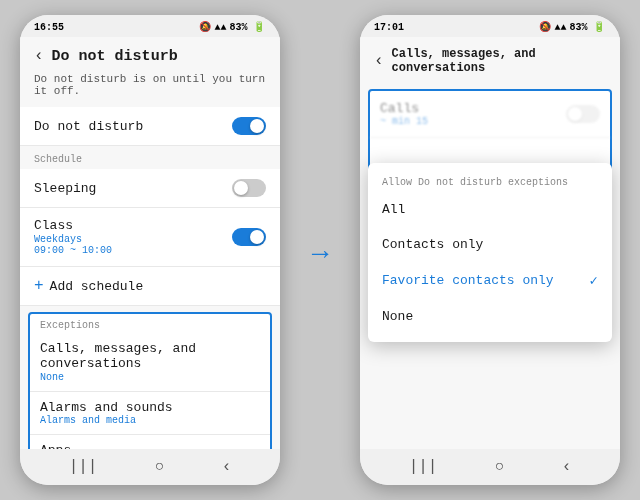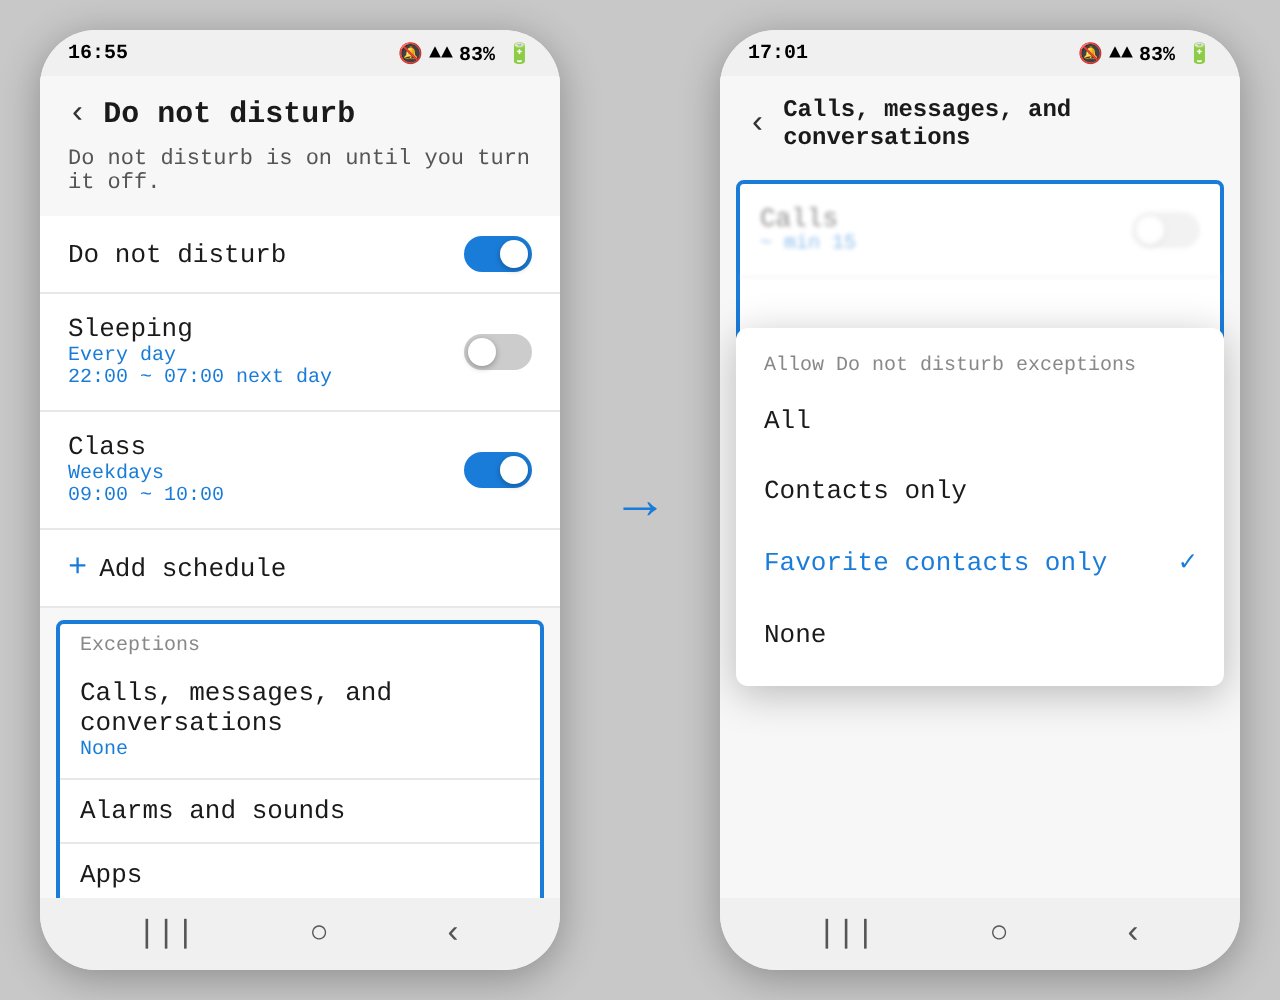--- a/index.html
+++ b/index.html
@@ -290,25 +290,25 @@
       <span class="back-arrow">‹</span>
       <span class="header-title">Do not disturb</span>
     </div>
     <div class="subtitle-text">Do not disturb is on until you turn it off.</div>
 
     <div class="section-item">
       <span class="item-label">Do not disturb</span>
       <span class="toggle toggle-on"></span>
     </div>
 
+    <div class="section-label">Schedule</div>
 
     <div class="section-item">
       <div>
         <div class="item-label">Sleeping</div>
-        <div class="item-sub">Every day<br>22:00 ~ 07:00 next day</div>
       </div>
       <span class="toggle toggle-off"></span>
     </div>
 
     <div class="section-item">
       <div>
         <div class="item-label">Class</div>
         <div class="item-sub">Weekdays<br>09:00 ~ 10:00</div>
       </div>
       <span class="toggle toggle-on"></span>
@@ -320,20 +320,21 @@
     </div>
 
     <div class="exceptions-box">
       <div class="exceptions-label">Exceptions</div>
       <div class="exc-item">
         <div class="item-label">Calls, messages, and conversations</div>
         <div class="item-sub">None</div>
       </div>
       <div class="exc-item">
         <div class="item-label">Alarms and sounds</div>
+        <div style="color:#1a7cd9;font-size:10px;">Alarms and media</div>
       </div>
       <div class="exc-item">
         <div class="item-label">Apps</div>
 
       </div>
     </div>
 
   </div>
 
   <div class="nav-bar">

